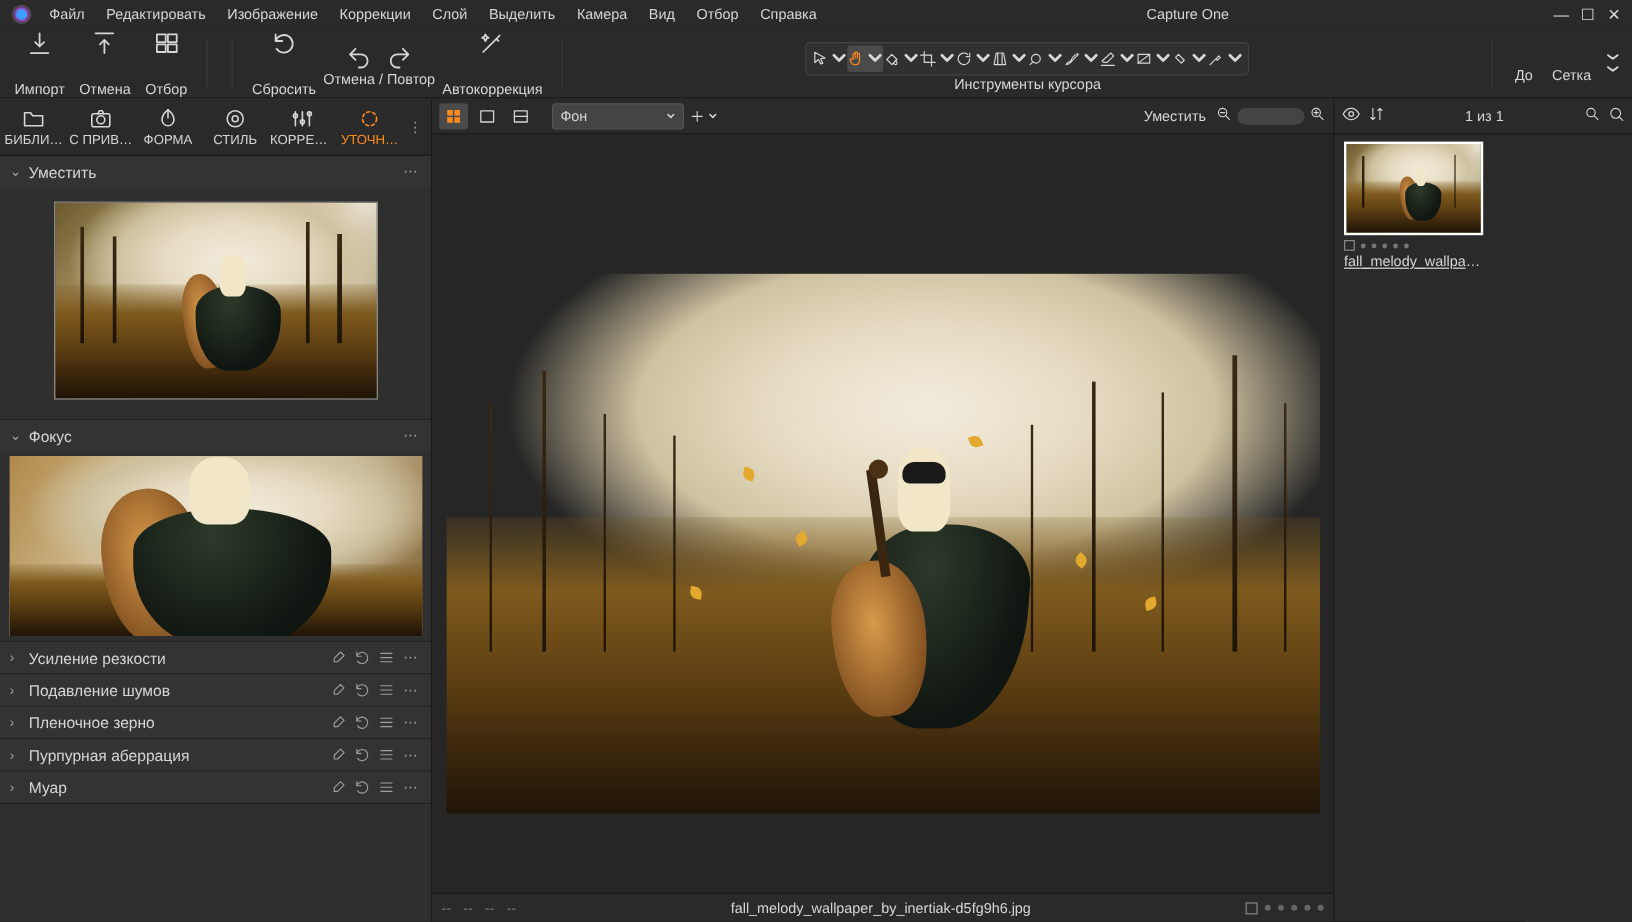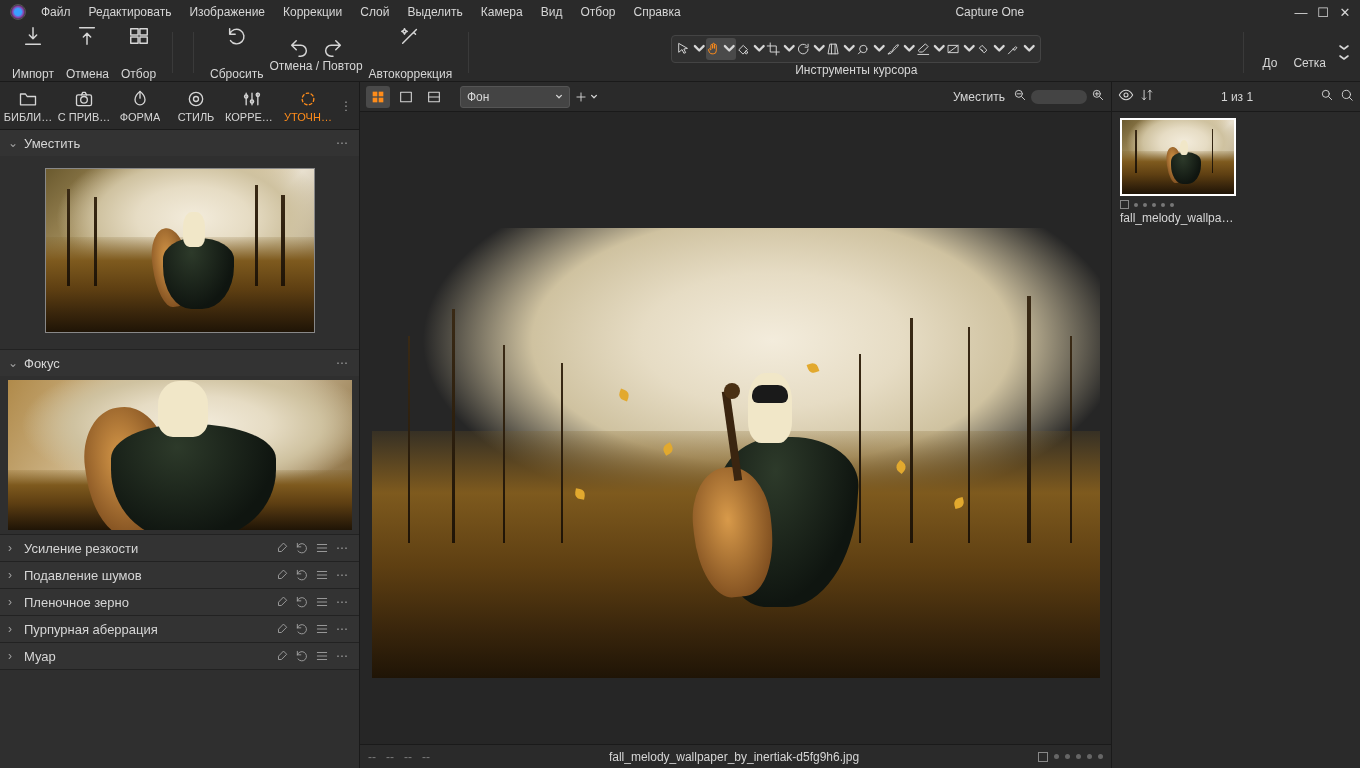--- a/index.html
+++ b/index.html
@@ -140,21 +140,21 @@
   .viewer-bottom .center-name { flex:1; text-align:center; color: var(--fg);}
   .rating-dots { display:flex; gap:6px; align-items:center;}
   .rating-dots .sq { width:10px; height:10px; border:1px solid #888;}
   .rating-dots .dot { width:5px; height:5px; border-radius:50%; background:#666;}
   
   .rightcol { width: 248px; background: var(--bg-darker); display:flex; flex-direction:column;}
   .browser-top { height:30px; border-bottom:1px solid var(--border); display:flex; align-items:center; padding:0 6px; gap:6px;}
   .browser-top .grow{flex:1;}
   .count { color: var(--fg); font-size:12px;}
   .browser-body { flex:1; padding: 6px 8px; }
-  .thumb-card { width: 132px; }
+  .thumb-card { width: 132px; text-decoration: underline; }
   .thumb-img { width:116px; height:78px; border:2px solid #fff; background: linear-gradient(135deg,#6b5a2f,#c9b07a 40%,#e8e0cf 60%, #8a7548);}
   .thumb-meta { display:flex; align-items:center; gap:5px; padding:4px 0 2px;}
   .thumb-meta .sq { width:9px; height:9px; border:1px solid #888;}
   .thumb-meta .dot { width:4px; height:4px; border-radius:50%; background:#777;}
   .thumb-name { font-size:12px; color: var(--fg); white-space:nowrap; overflow:hidden; text-overflow:ellipsis; width:116px;}
   
   svg { stroke: currentColor; fill: none; stroke-width: 1.6; stroke-linecap: round; stroke-linejoin: round; }
   .fillc { fill: currentColor; stroke:none;}
   .caret-svg { width:8px; height:8px;}
   .dash { color: var(--fg-muted);}

